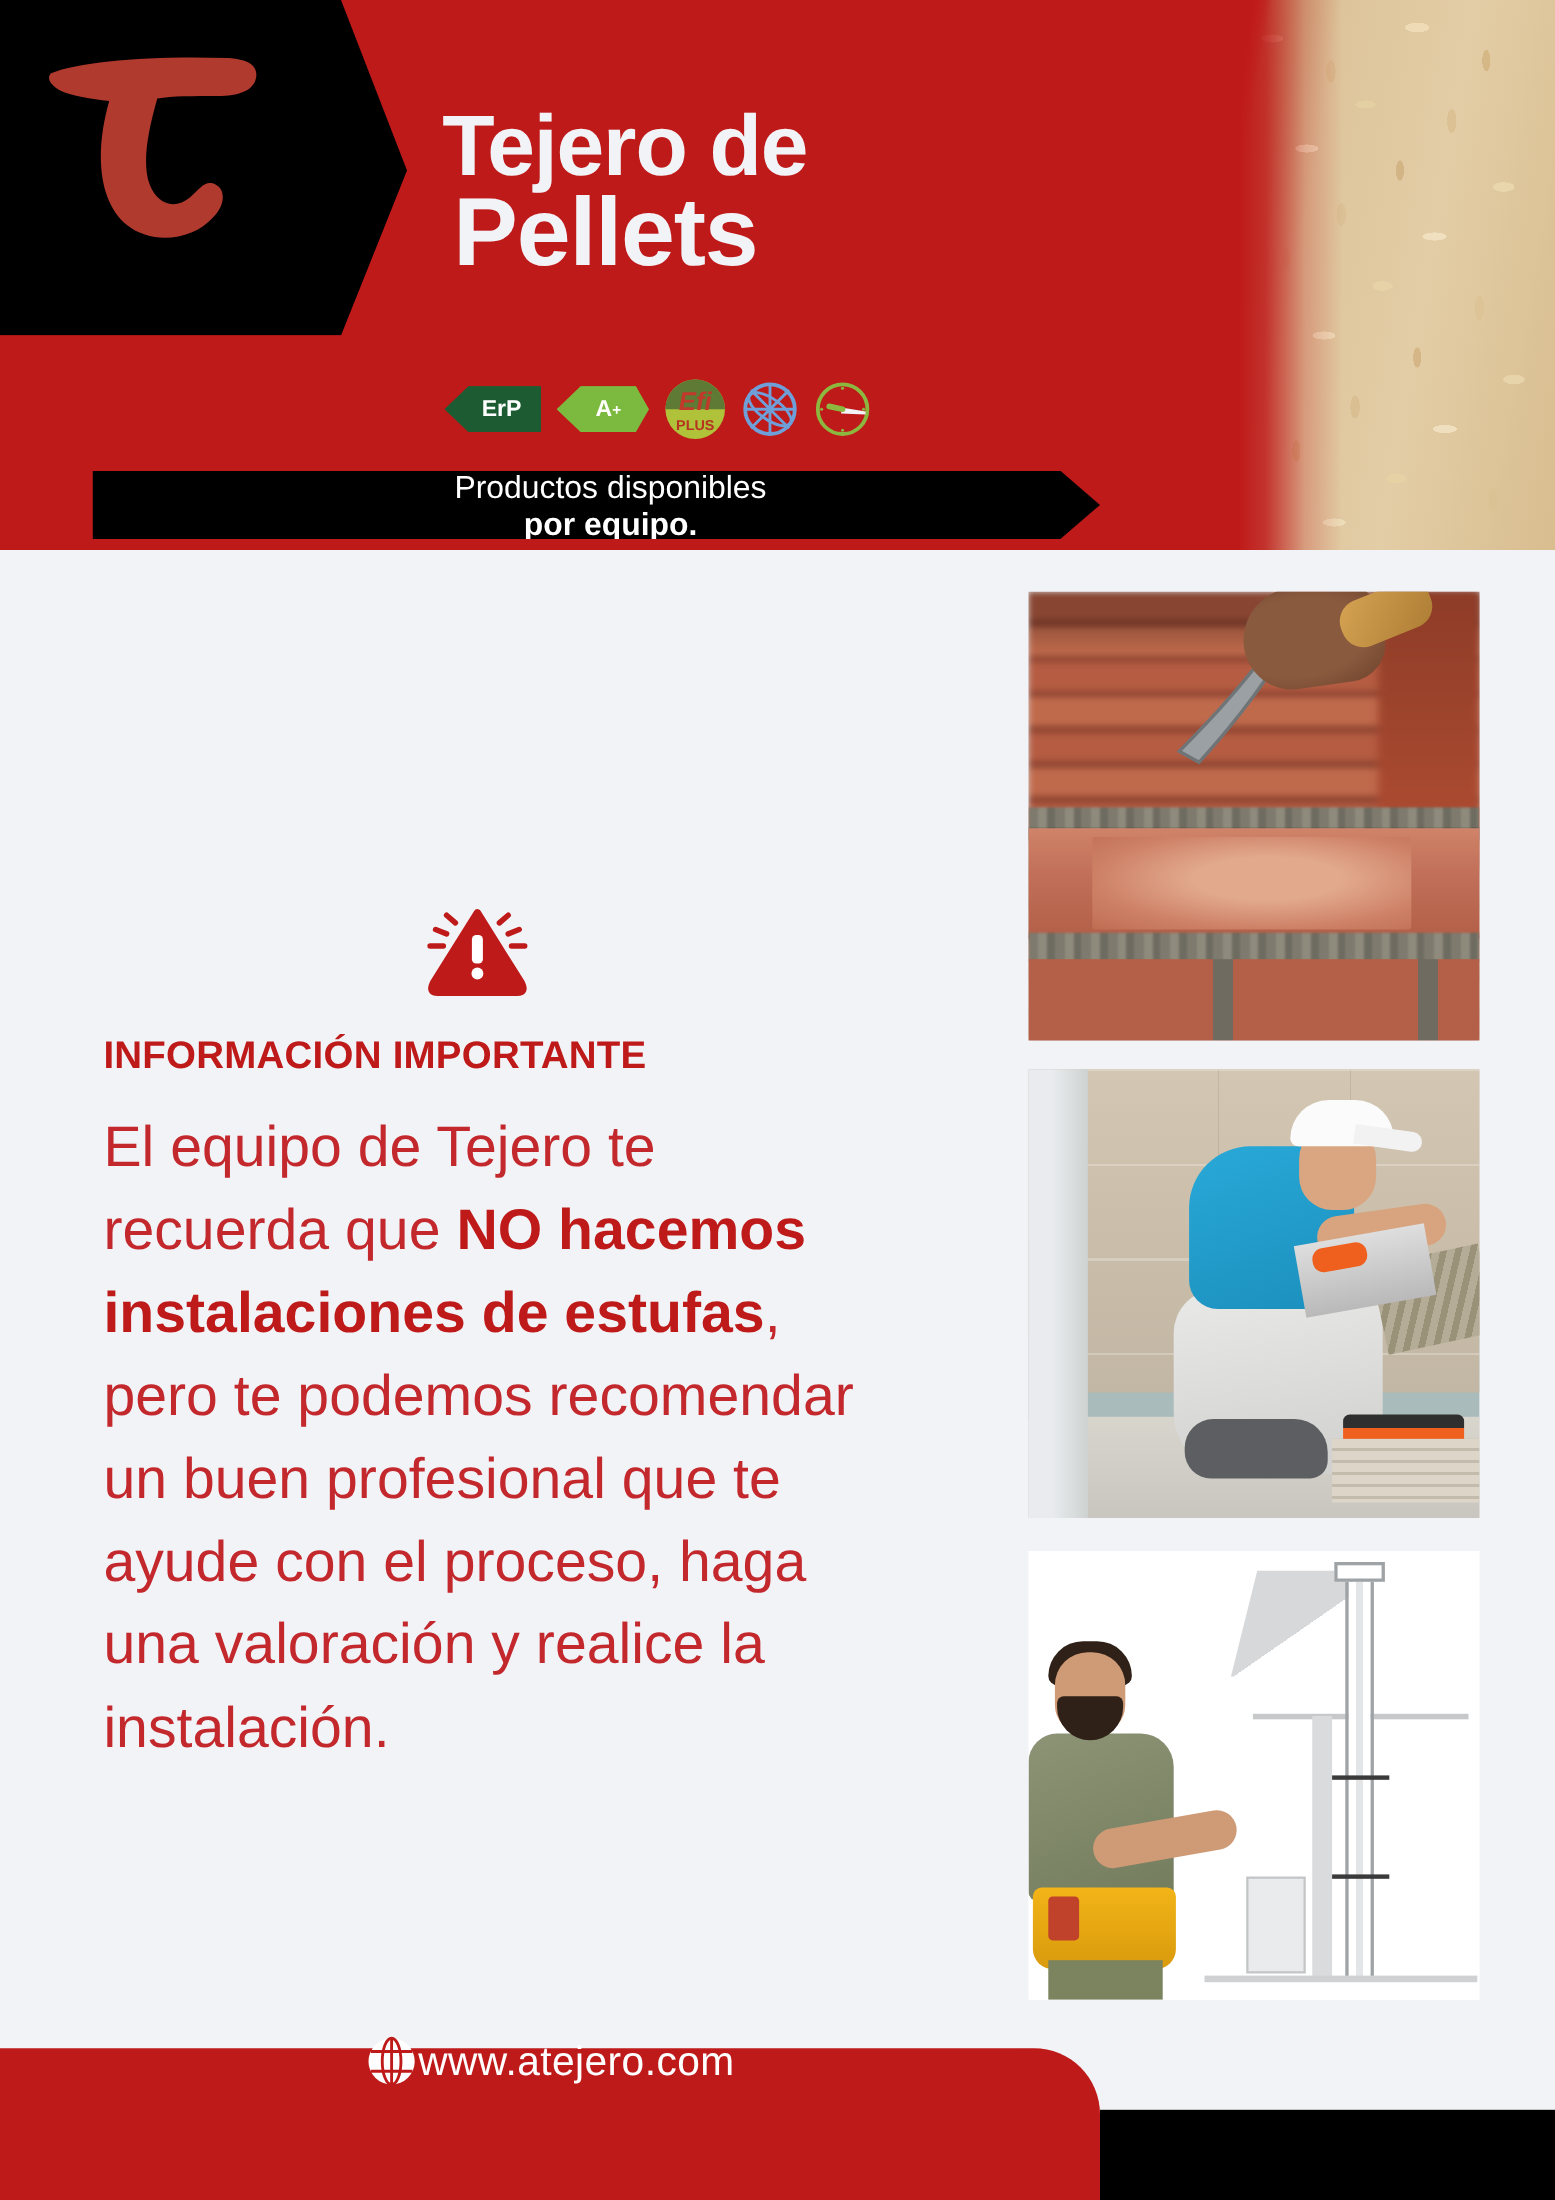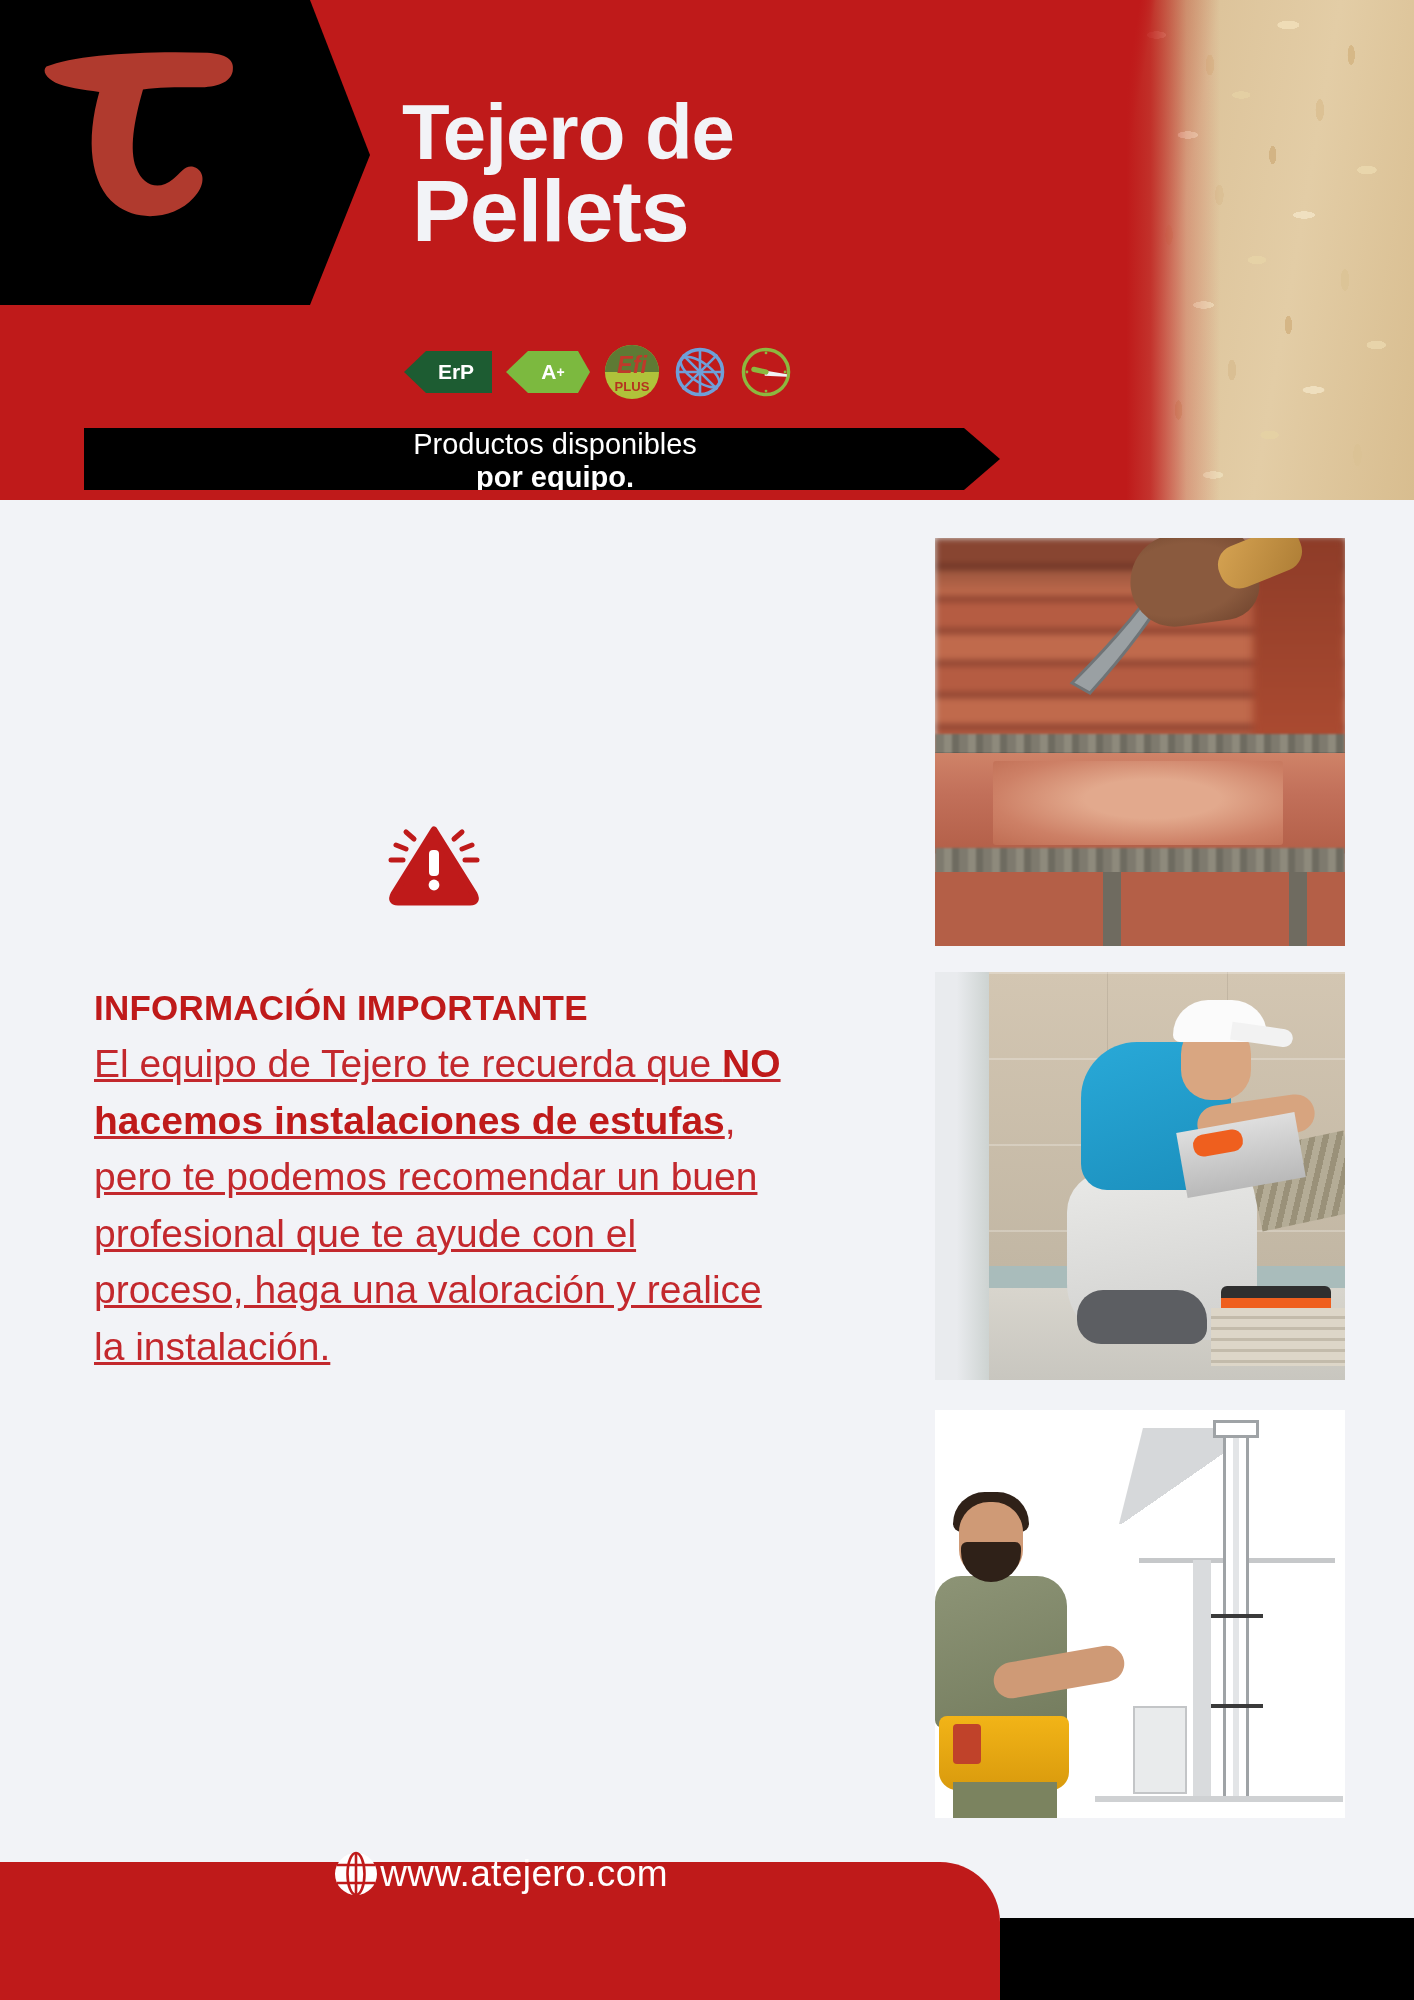--- a/index.html
+++ b/index.html
@@ -111,25 +111,25 @@
     padding-left:26px;
     color:#fff; font-size:29px;flex-direction:column;
   }
   .order-banner b { font-weight:bold; }
 
   
   .warn-icon { position:absolute; left:378px; top:812px; width:112px; height:98px; }
 
   .section-heading {
     position:absolute; left:94px; top:940px; width:700px;
-    color:#bf1a1a; font-weight:bold; font-size:35px; letter-spacing:0.2px;margin-top:48px;
+    color:#bf1a1a; font-weight:bold; font-size:35px; letter-spacing:0.2px;
   }
   .body-copy {
-    position:absolute; left:94px; top:1036px; width:700px;
-    color:#c3282d; font-size:39px; line-height:1.45;text-decoration:underline;
+    position:absolute; left:94px; top:1006px; width:700px;
+    color:#c3282d; font-size:52px; line-height:1.45;
   }
   .body-copy b { font-weight:bold; color:#bf1a1a; }
 
   
   .photo { position:absolute; left:935px; width:410px; height:408px; overflow:hidden; background:#ddd; }
   #photo-brick  { top:538px; }
   #photo-tiler  { top:972px; }
   #photo-flue   { top:1410px; background:#fff; }
 
   

